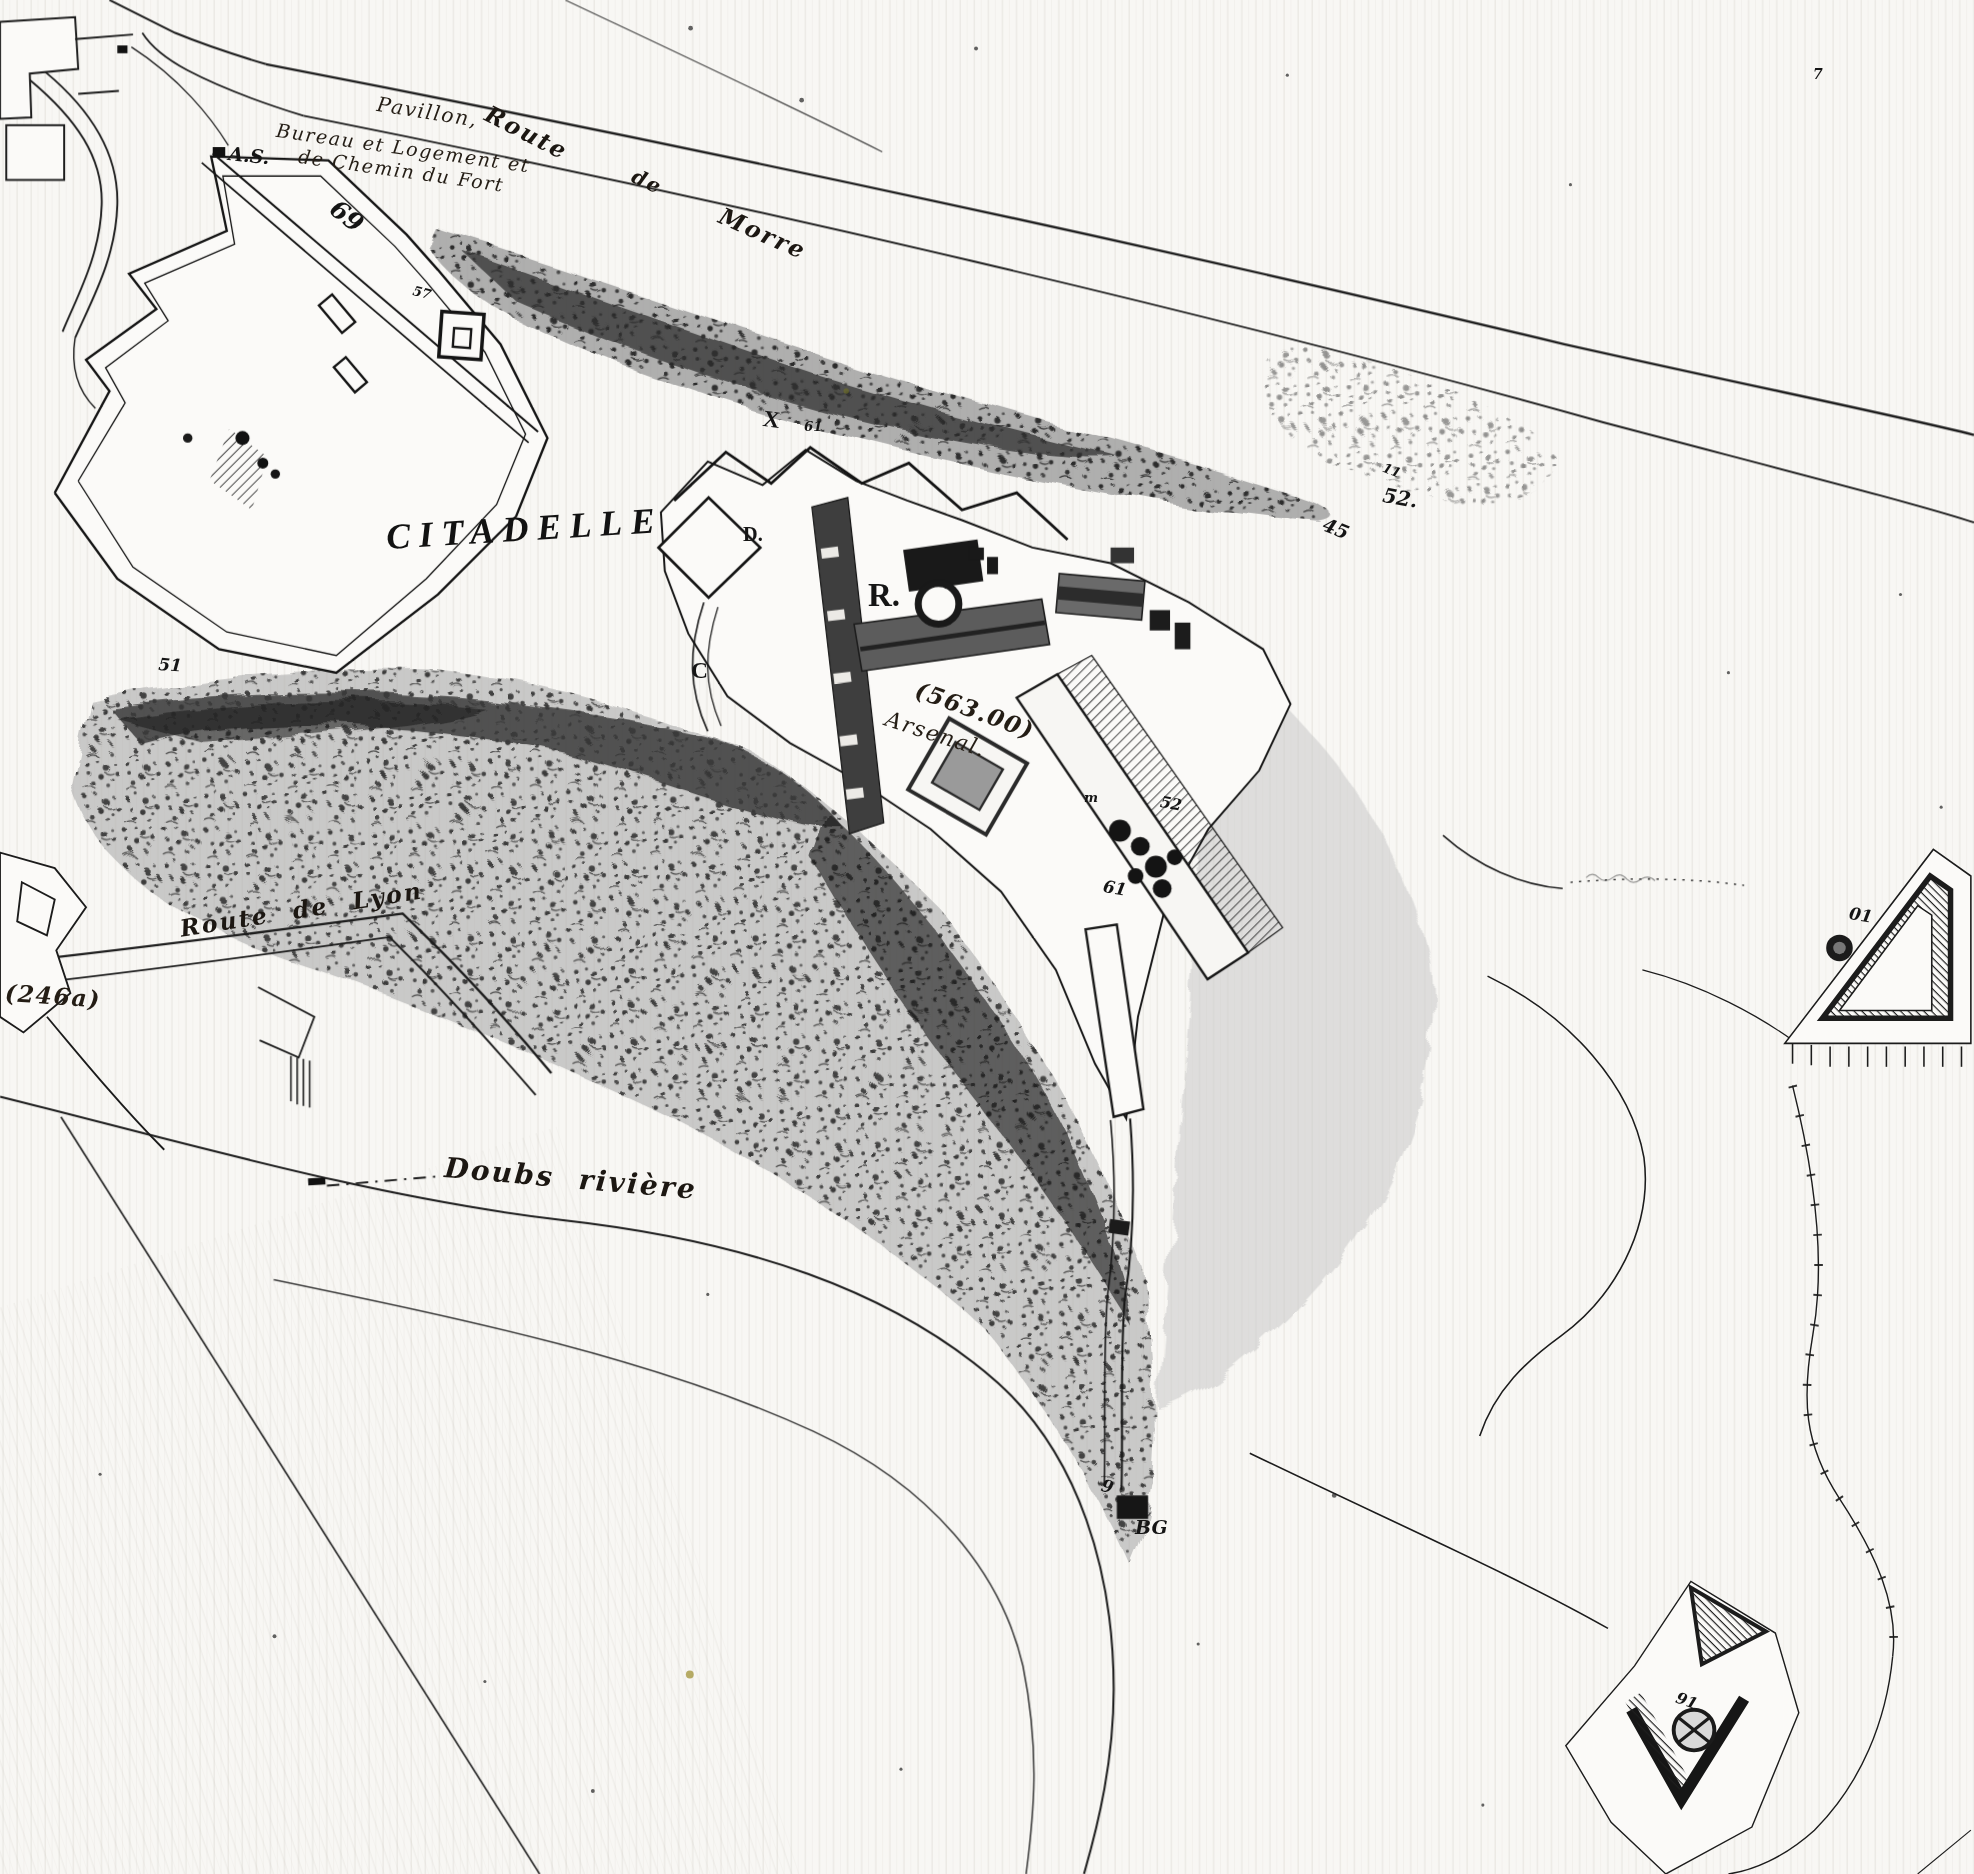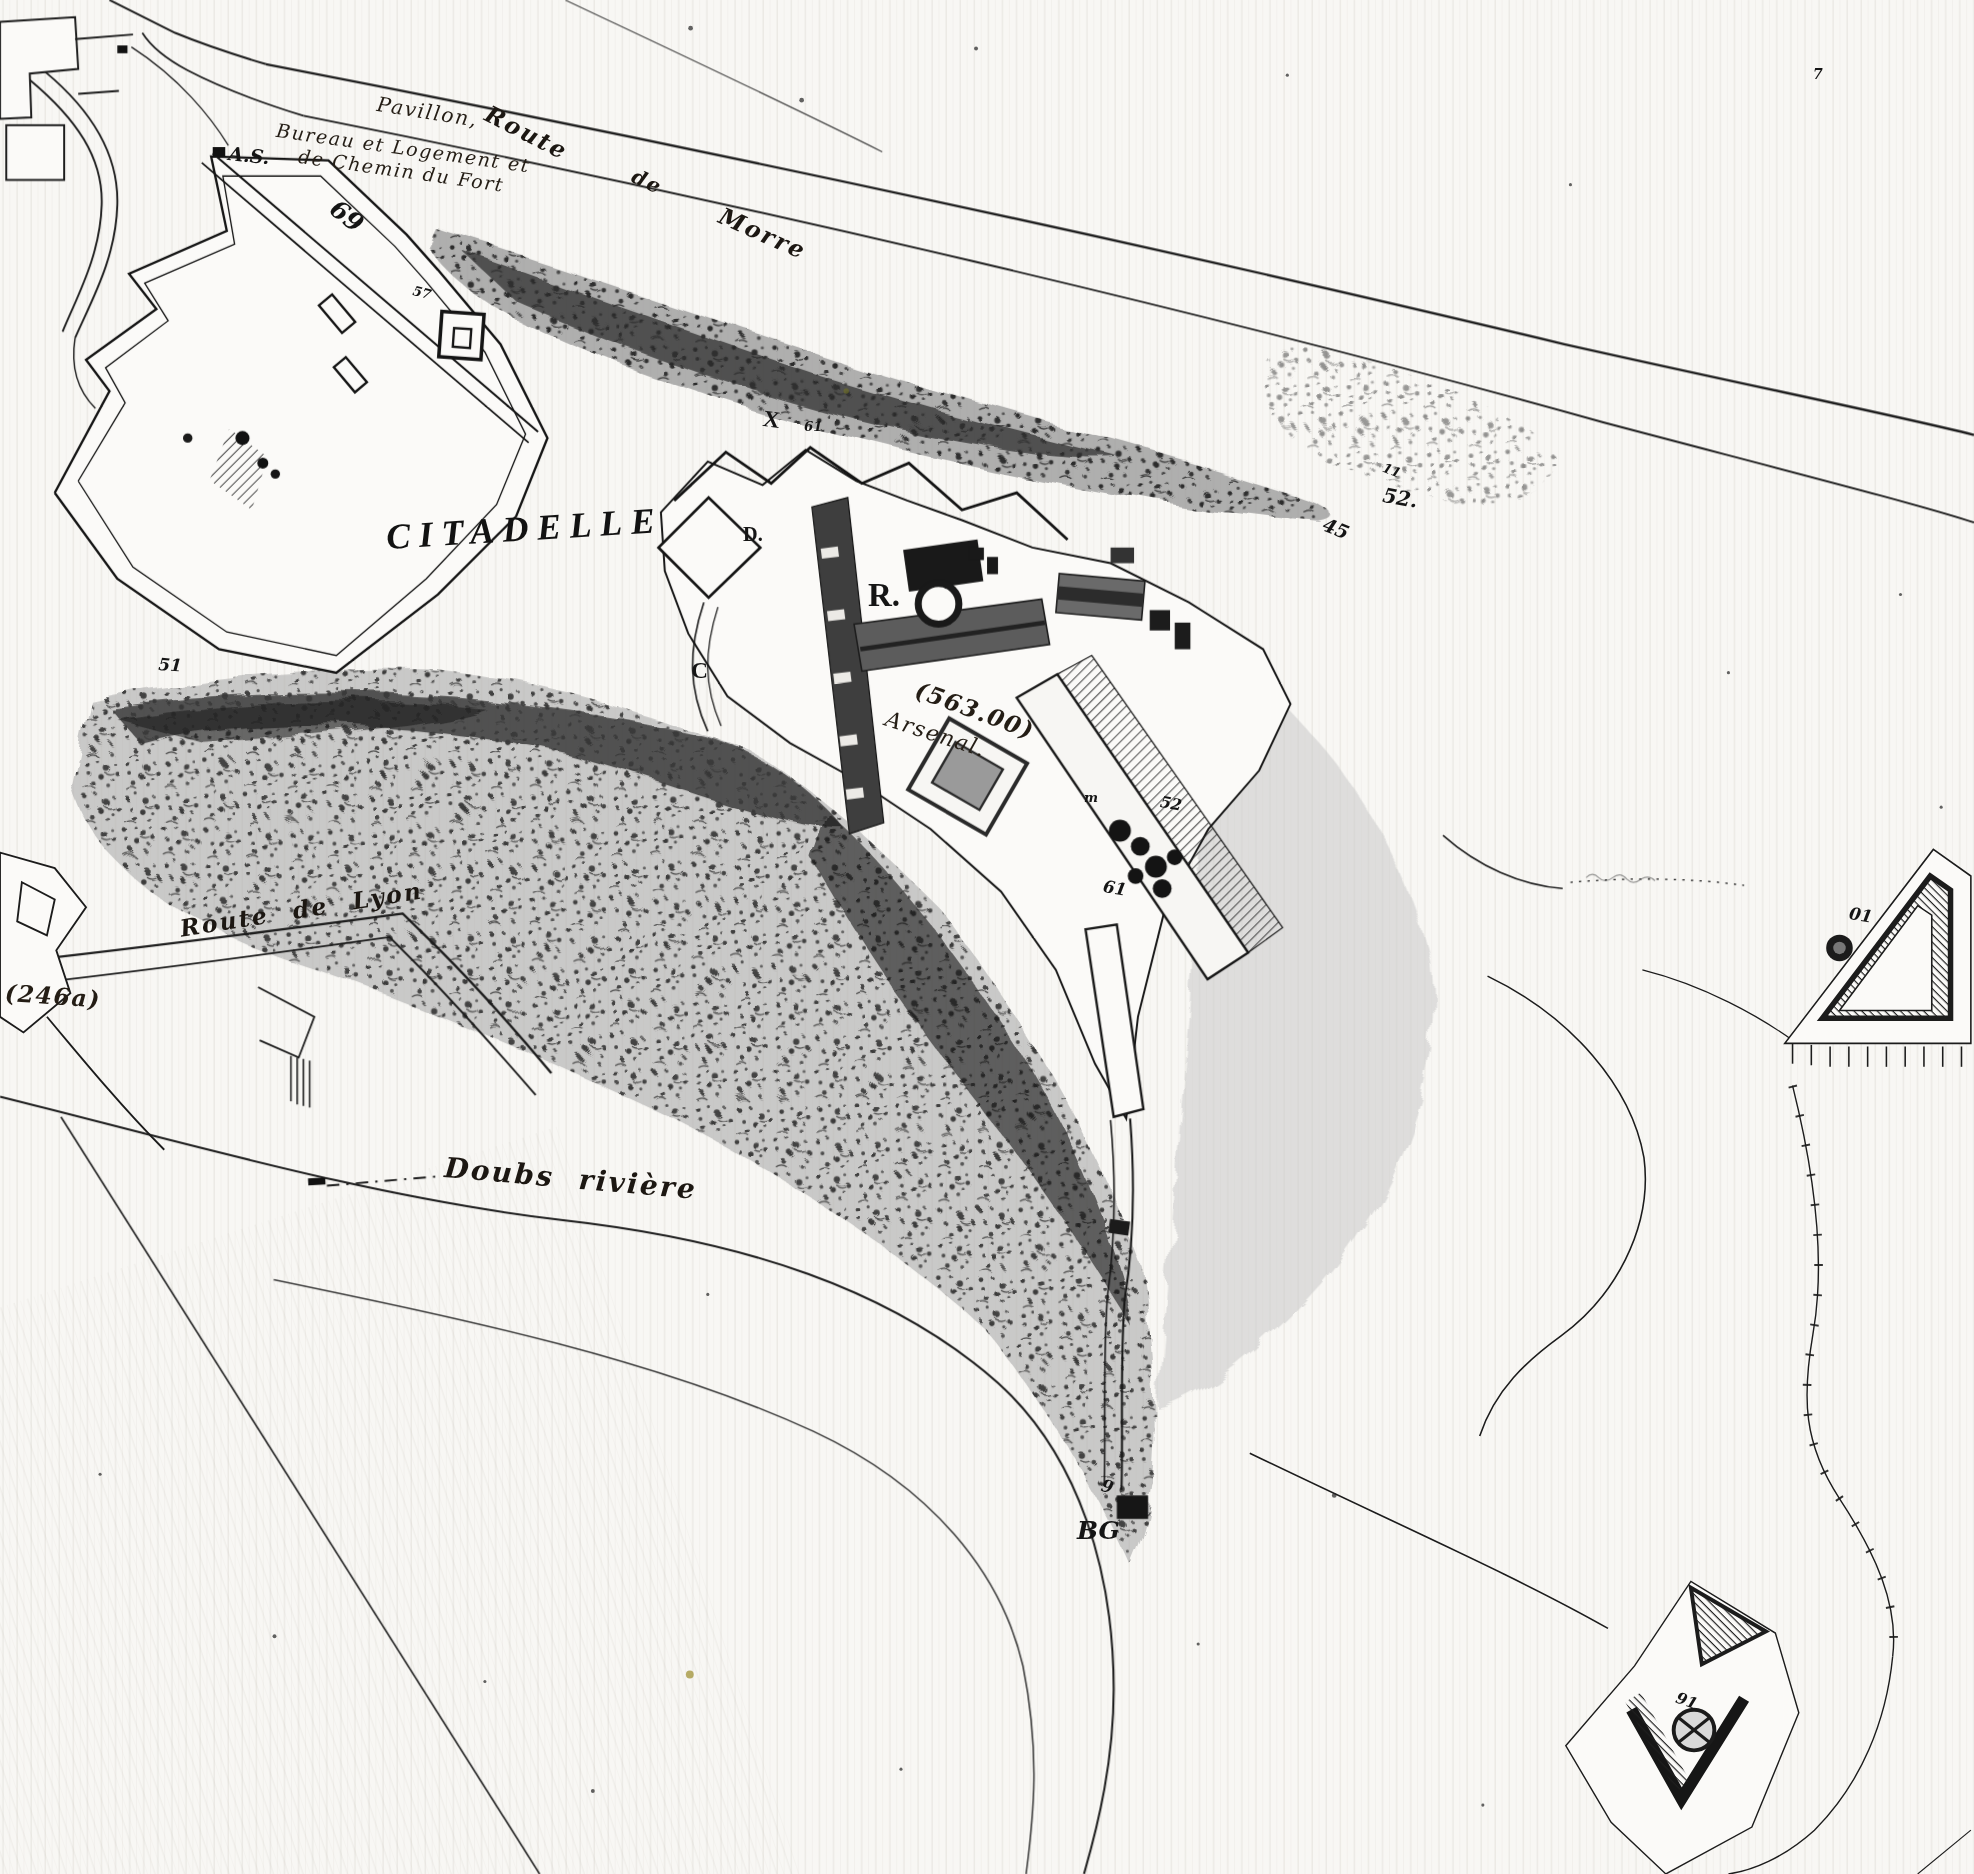--- a/index.html
+++ b/index.html
@@ -296,21 +296,21 @@
 <div class="lbl num plain" style="left:691px;top:657px;font-size:23.5px;">C</div>
 
 <div class="lbl hand" style="left:921px;top:676px;transform:rotate(20deg);font-size:23.5px;font-weight:600;">(563.00)</div>
 <div class="lbl hand" style="left:890px;top:706px;transform:rotate(18deg);font-size:22px;">Arsenal.</div>
 
 <div class="lbl road" style="left:178px;top:915px;transform:rotate(-9deg);word-spacing:14px;">Route de Lyon</div>
 <div class="lbl hand" style="left:6.3px;top:979px;transform:rotate(4deg);font-size:23.5px;font-weight:600;">(246a)</div>
 <div class="lbl road" style="left:446px;top:1151px;transform:rotate(5deg);font-size:28px;word-spacing:12.5px;">Doubs rivière</div>
 
 <div class="lbl num small" style="left:1104px;top:1475px;transform:rotate(14deg);font-size:17px;">9</div>
-<div class="lbl num" style="left:1077px;top:1516px;font-size:25px;">BG</div>
+<div class="lbl num" style="left:1135px;top:1516px;font-size:19px;">BG</div>
 
 <div class="lbl num small" style="left:1386px;top:460px;transform:rotate(22deg);">11</div>
 <div class="lbl num" style="left:1385px;top:483px;transform:rotate(10deg);font-size:20.3px;">52.</div>
 <div class="lbl num small" style="left:1328px;top:513px;transform:rotate(22deg);font-size:19px;">45</div>
 
 <div class="lbl num small" style="left:1084px;top:790px;">m</div>
 <div class="lbl num small" style="left:1162px;top:792px;transform:rotate(10deg);font-size:15.6px;">52</div>
 <div class="lbl num small" style="left:1105px;top:876px;transform:rotate(10deg);font-size:17px;">61</div>
 
 <div class="lbl num small" style="left:1851px;top:903px;transform:rotate(10deg);font-size:17px;">01</div>

